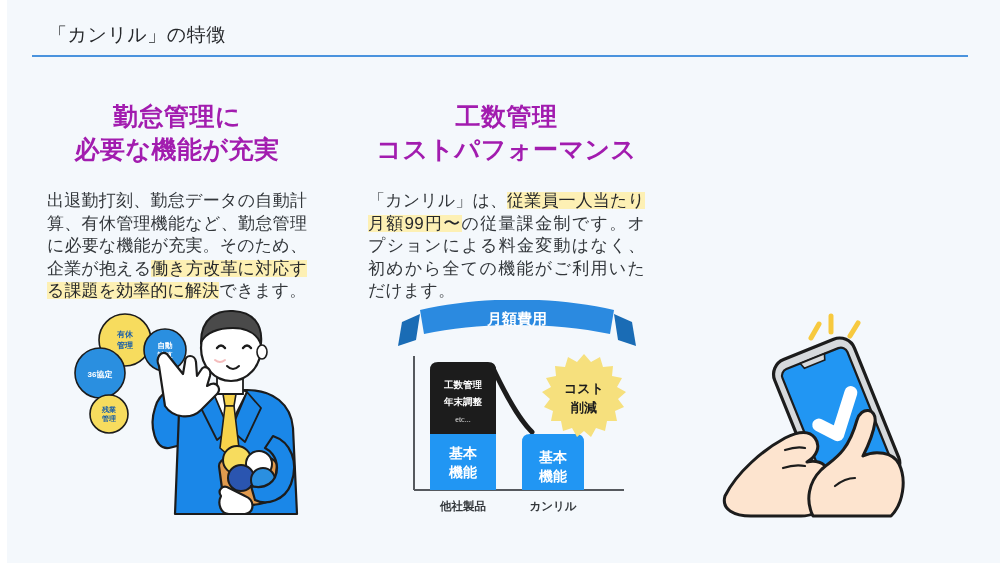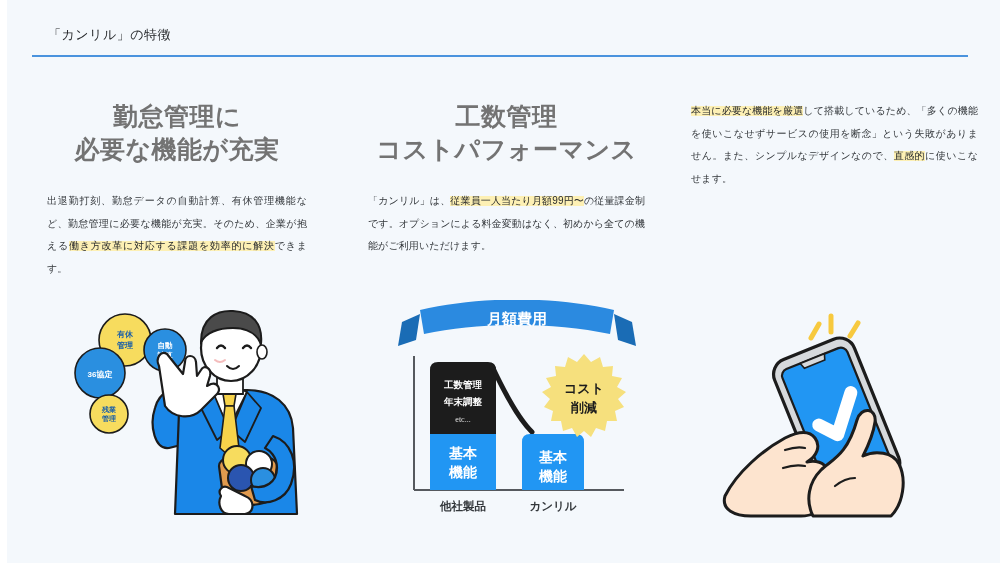--- a/index.html
+++ b/index.html
@@ -23,21 +23,21 @@
     overflow: hidden;
   }
   
   #header {
     position: absolute;
     left: 41px;
     top: 22px;
     width: 920px;
   }
   #page-title {
-    font-size: 13px;
+    font-size: 19px;
     font-weight: 500;
     color: #26282b;
     letter-spacing: 0.5px;
     line-height: 26px;
     white-space: nowrap;
   }
   #title-rule {
     position: absolute;
     left: 25px;
     top: 55px;
@@ -61,29 +61,29 @@
     flex-direction: column;
     align-items: center;
   }
   .col-1 { padding: 0 33px 0 40px; }
   .col-2 { padding: 0 28px 0 28px; }
   .col-3 { padding: 0 28px 0 18px; }
 
   .col-heading {
     font-size: 25px;
     font-weight: bold;
-    color: #737373;
+    color: #a21caf;
     line-height: 33px;
     text-align: center;
     letter-spacing: 0.5px;
     white-space: pre-line;
     margin: 0 0 24px 0;
   }
   .col-body {
-    font-size: 10px;
+    font-size: 17px;
     line-height: 22.5px;
     color: #33373b;
     text-align: justify;
     letter-spacing: 0.1px;
     margin: 0;
     width: 100%;
   }
   .col-body .hl {
     background: linear-gradient(transparent 6%, #fdf0b4 6%, #fdf0b4 96%, transparent 96%);
     font-weight: normal;
@@ -130,23 +130,20 @@
 
     <div class="col col-2">
       <h2 class="col-heading">工数管理
 コストパフォーマンス</h2>
       <p class="col-body">
         <span>「カンリル」は、</span><span class="hl">従業員一人当たり月額99円〜</span><span>の従量課金制です。オプションによる料金変動はなく、初めから全ての機能がご利用いただけます。</span>
       </p>
     </div>
 
     <div class="col col-3">
-      <p class="col-body">
-        <span class="hl">本当に必要な機能を厳選</span><span>して搭載しているため、「多くの機能を使いこなせずサービスの使用を断念」という失敗がありません。また、シンプルなデザインなので、</span><span class="hl">直感的</span><span>に使いこなせます。</span>
-      </p>
     </div>
   </div>
 
   <div id="illustrations">
 
     <div class="illus" id="illus-1">
       <svg viewBox="0 0 280 230" width="280" height="230">
 
         <g>
           <circle cx="74" cy="40" r="26" fill="#f7dc5e" stroke="#1c1c1c" stroke-width="1.6"></circle>

